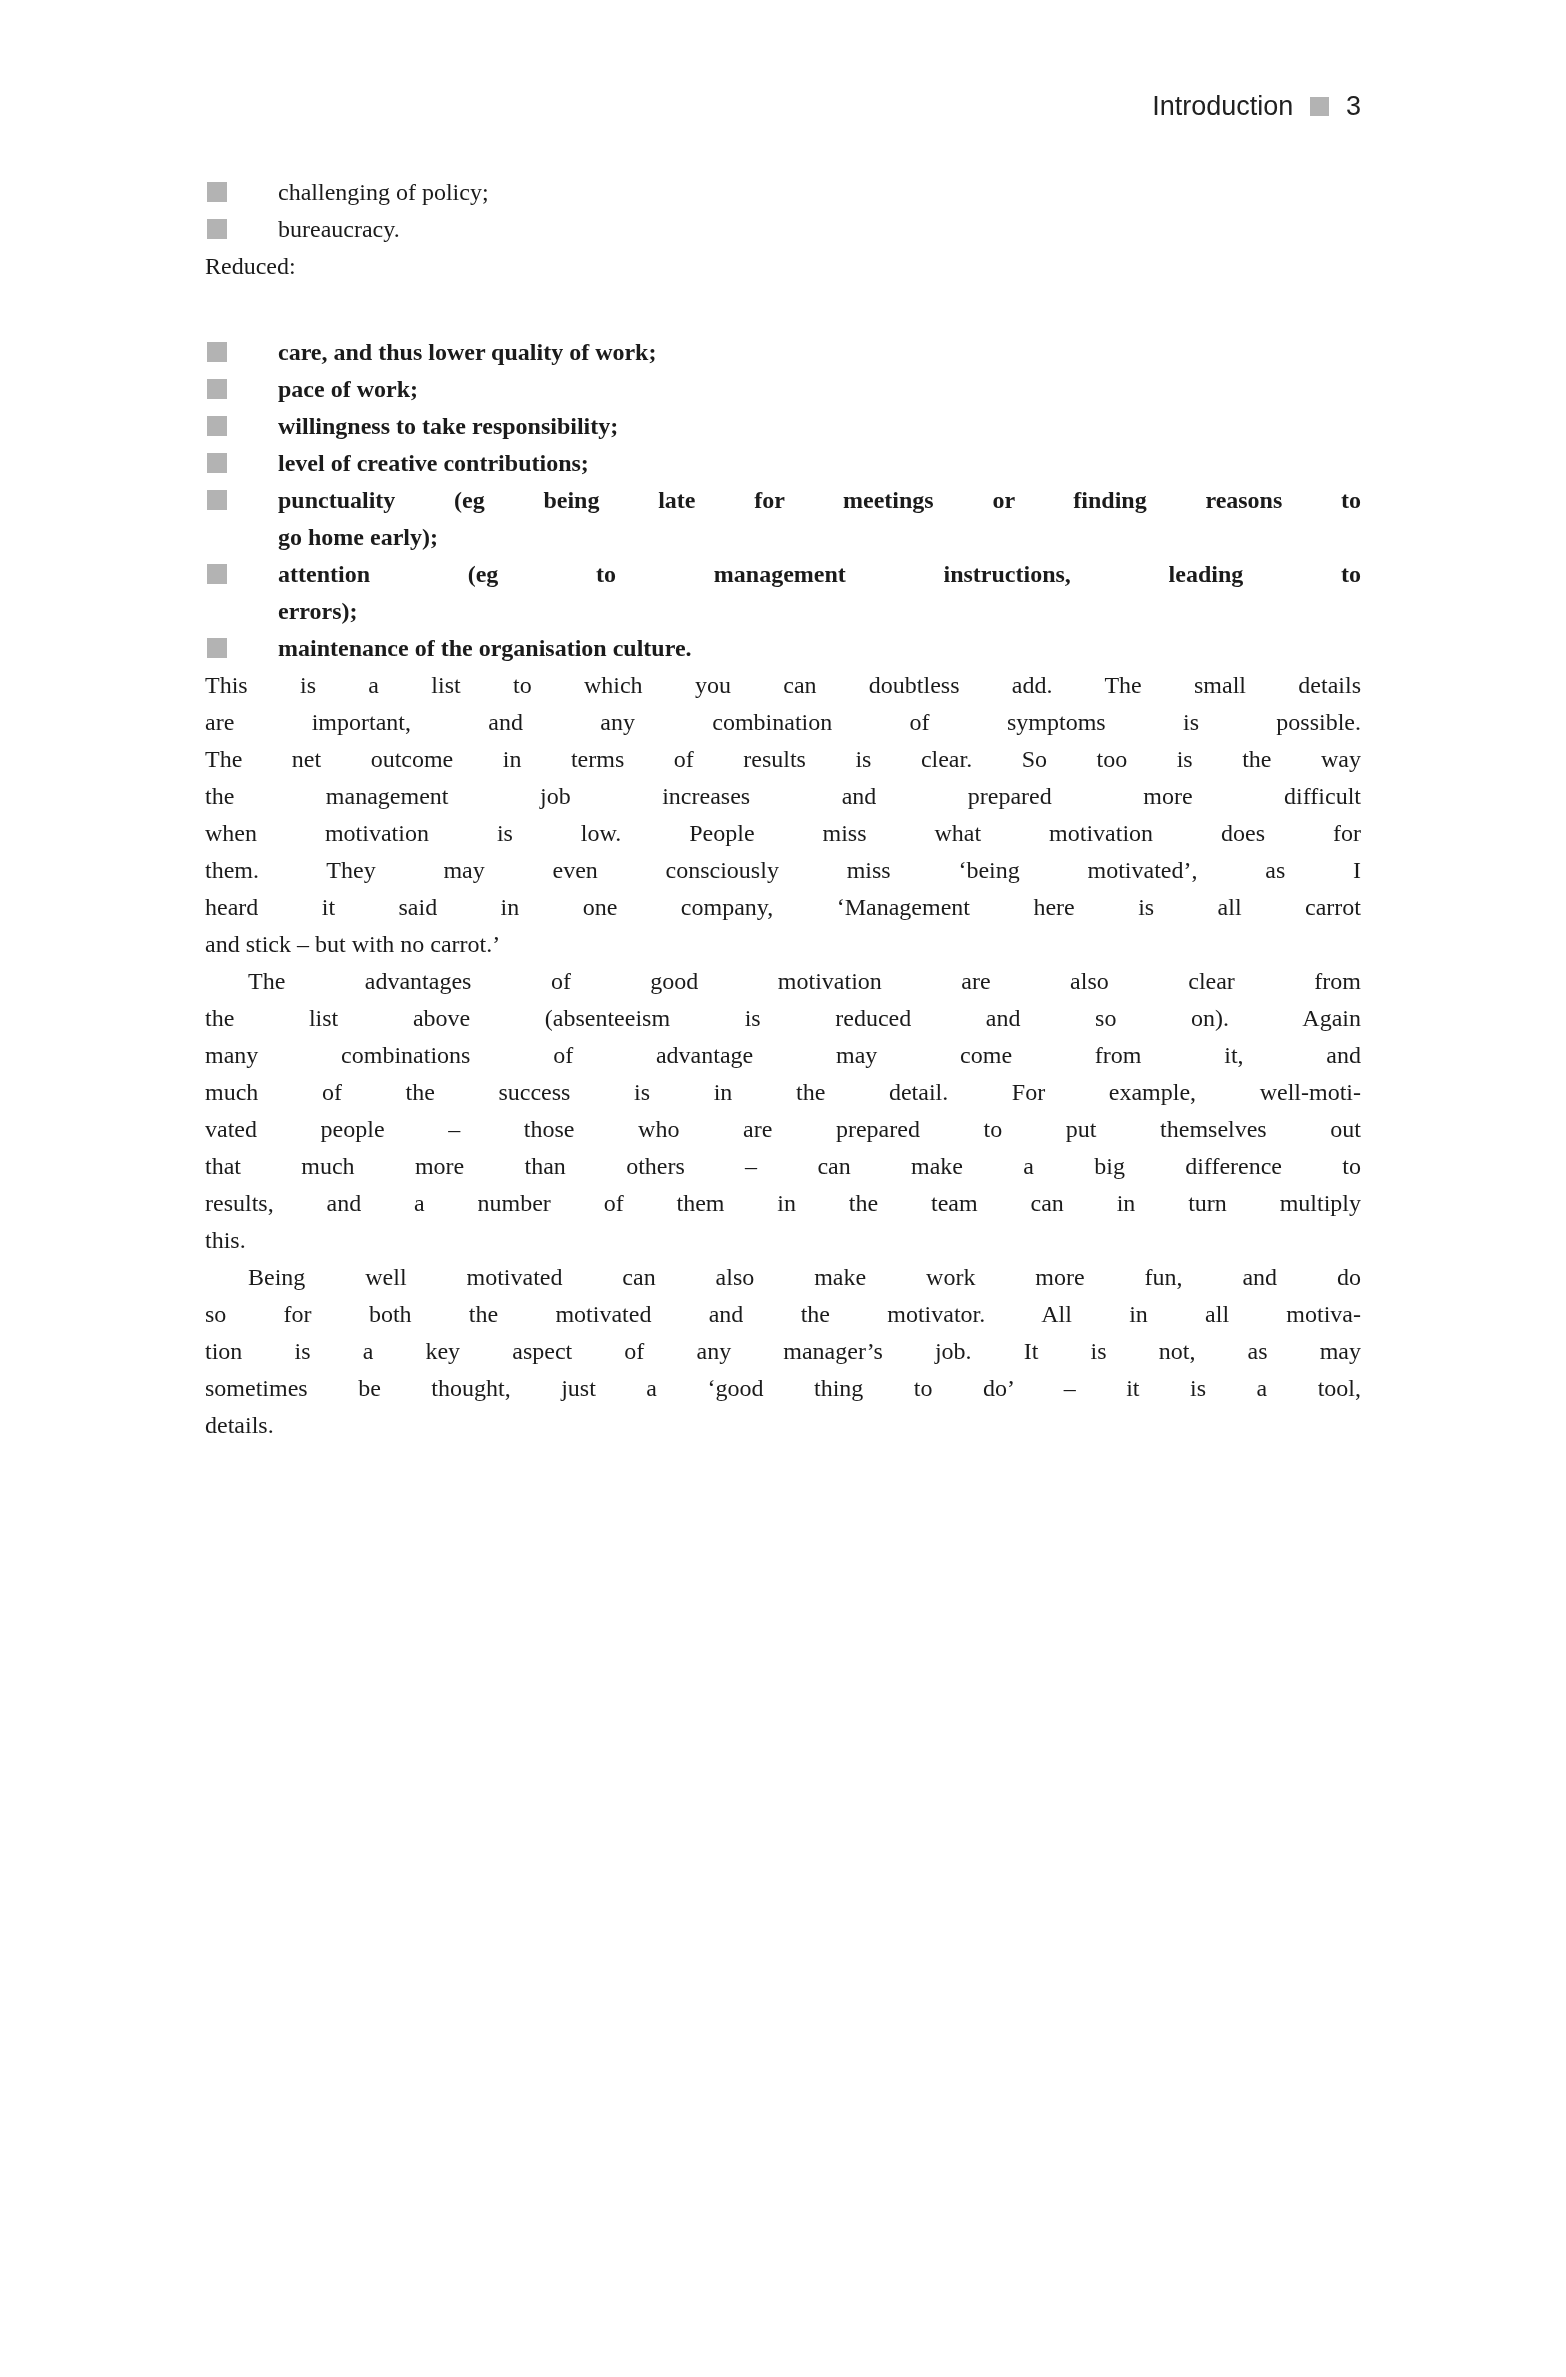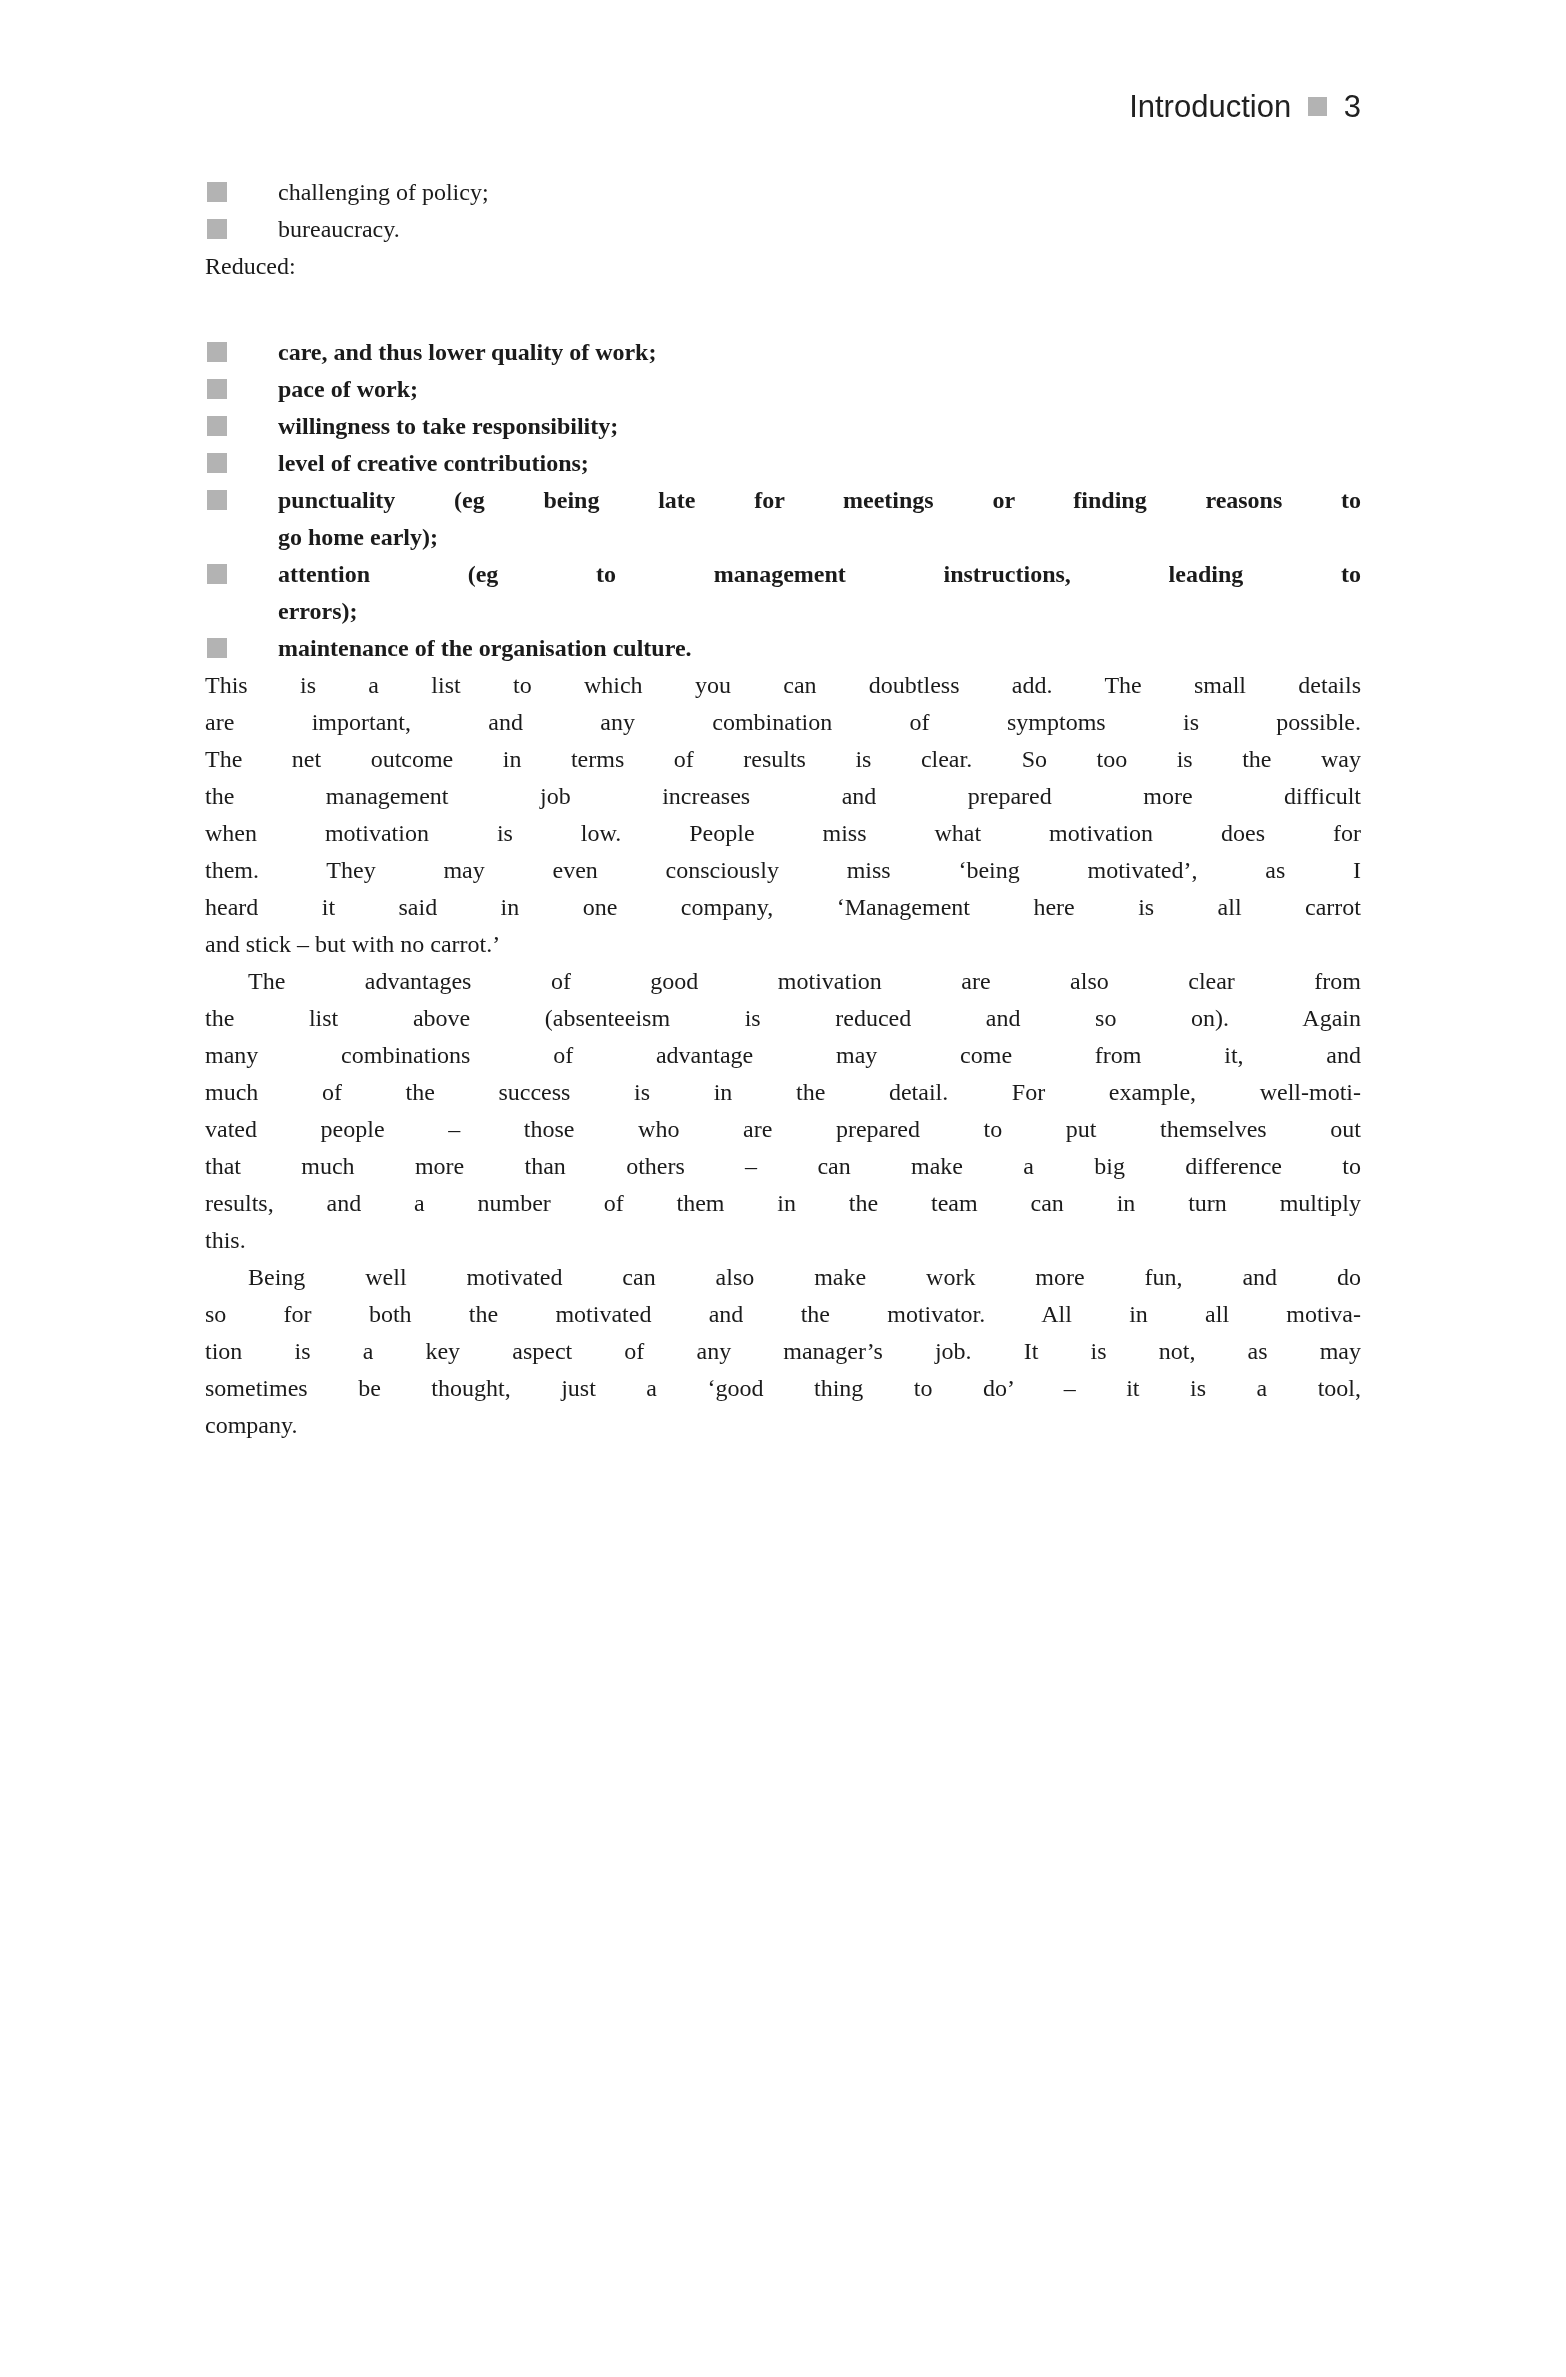--- a/index.html
+++ b/index.html
@@ -19,21 +19,21 @@
     padding: 89px 205px 0 205px;
   }
 
   
   .running-head {
     display: flex;
     justify-content: flex-end;
     align-items: center;
     gap: 17px;
     font-family: "Liberation Sans", sans-serif;
-    font-size: 31px;
+    font-size: 27px;
     line-height: 35px;
     color: #212121;
     margin-bottom: 50px;
   }
   .head-square {
     display: inline-block;
     width: 18.6px;
     height: 18.6px;
     background: var(--bullet, #b3b3b3);
   }
@@ -143,20 +143,20 @@
           <div class="tline">vated people – those who are prepared to put themselves out</div>
           <div class="tline">that much more than others – can make a big difference to</div>
           <div class="tline">results, and a number of them in the team can in turn multiply</div>
           <div class="tline last">this.</div>
         </div>
         <div class="para">
           <div class="tline indent">Being well motivated can also make work more fun, and do</div>
           <div class="tline">so for both the motivated and the motivator. All in all motiva-</div>
           <div class="tline">tion is a key aspect of any manager’s job. It is not, as may</div>
           <div class="tline">sometimes be thought, just a ‘good thing to do’ – it is a tool,</div>
-          <div class="tline last">company.</div>
+          <div class="tline last">details.</div>
         </div>
       </section>
 
   </main>
 
 </div>
 
 
 </body></html>

